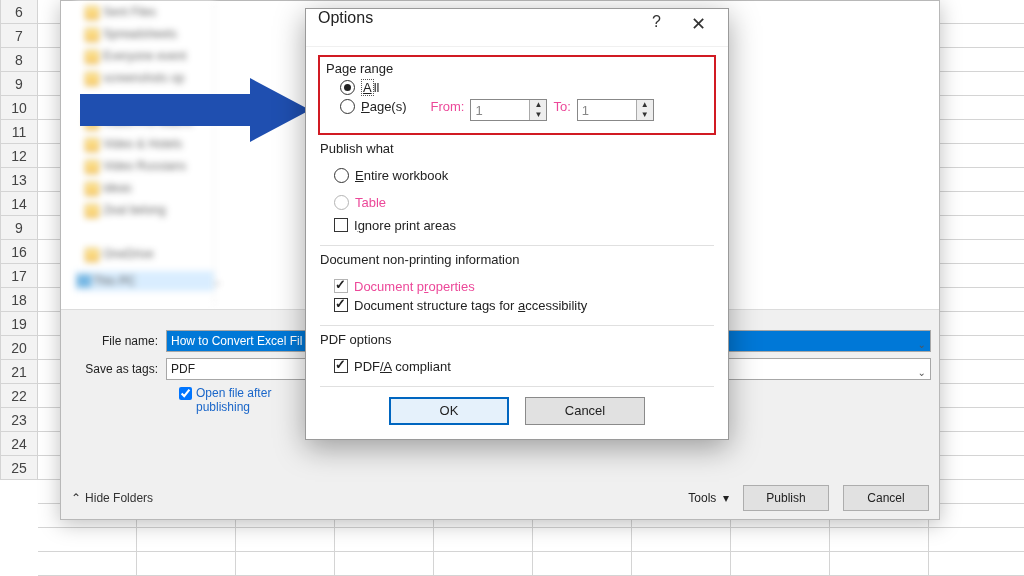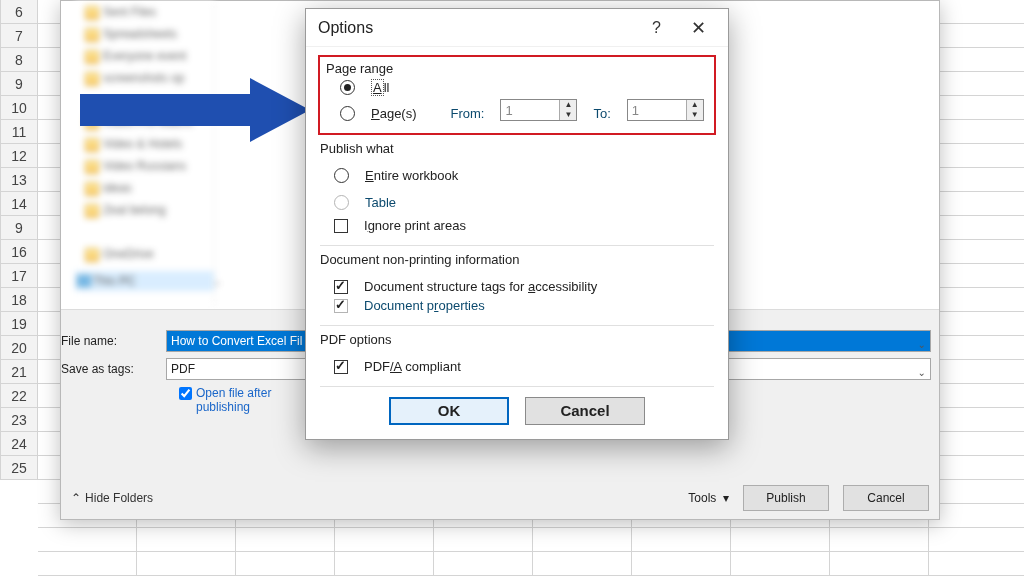--- a/index.html
+++ b/index.html
@@ -23,70 +23,70 @@
   .save-dialog { position: absolute; left: 60px; top: 0; width: 880px; height: 520px; background: #fff; border: 1px solid #b8b8b8; box-shadow: 0 4px 20px rgba(0,0,0,0.25); }
   .save-tree { position: absolute; left: 14px; top: 0; width: 140px; height: 305px; background: #fff; border-right: 1px solid #e6e6e6; filter: blur(3px); opacity: 0.75; }
   .tree-item { height: 22px; padding-left: 28px; font-size: 12px; color: #333; line-height: 22px; position: relative; }
   .tree-item::before { content: ""; position: absolute; left: 10px; top: 5px; width: 12px; height: 12px; background: linear-gradient(#ffe27a,#f7b733); border: 1px solid #cc8f00; border-radius: 1px; }
   .tree-this-pc { filter: none; opacity: 1; background: #cde8ff; padding-left: 18px; font-size: 12px; height: 20px; line-height: 20px; color: #222; margin-top: 6px; position: relative; }
   .tree-this-pc::before { content: ""; position: absolute; left: 2px; top: 4px; width: 12px; height: 10px; background: #4aa3df; border: 1px solid #2a7ab0; }
   .tree-chevron { position: absolute; right: -8px; bottom: 0; font-size: 11px; color: #555; }
 
   .save-bottom { position: absolute; left: 0; right: 0; bottom: 0; height: 210px; background: #f0f0f0; border-top: 1px solid #dcdcdc; }
   .save-bottom .row { display: flex; align-items: center; margin: 6px 0; }
-  .save-bottom .lbl { width: 105px; text-align: left; font-size: 12px; padding-right: 8px; color: #222; }
+  .save-bottom .lbl { width: 105px; text-align: right; font-size: 12px; padding-right: 8px; color: #222; }
   .combo { flex: 1; height: 22px; background: #fff; border: 1px solid #a7a7a7; position: relative; margin-right: 8px; font-size: 12px; line-height: 20px; padding-left: 4px; }
   .combo .caret { position: absolute; right: 4px; top: 4px; font-size: 10px; color: #555; }
   .combo.highlight { background: #0078d7; color: #fff; }
   .open-after { margin-left: 118px; font-size: 12px; color: #1a66c9; display: flex; align-items: flex-start; gap: 4px; width: 120px; }
   .open-after input { margin-top: 1px; }
 
   .save-footer { position: absolute; left: 0; right: 0; bottom: 0; height: 42px; display: flex; align-items: center; padding: 0 10px; gap: 14px; }
   .hide-folders { font-size: 12px; color: #333; display: flex; align-items: center; gap: 4px; }
   .spacer { flex: 1; }
   .tools-lbl { font-size: 12px; color: #222; }
   .win-btn { width: 86px; height: 26px; background: #e1e1e1; border: 1px solid #adadad; font-size: 12px; text-align: center; line-height: 24px; }
 
   
   .arrow { position: absolute; left: 80px; top: 70px; pointer-events: none; }
 
   
   .options { position: absolute; left: 305px; top: 8px; width: 424px; background: #fff; border: 1px solid #9a9a9a; box-shadow: 0 8px 28px rgba(0,0,0,0.35); }
-  .titlebar { height: 38px; display: flex; align-items: center; padding: 0 12px; gap: 10px; border-bottom: 1px solid #f0f0f0; }
+  .titlebar { height: 38px; display: flex; align-items: flex-start; padding: 0 12px; gap: 10px; border-bottom: 1px solid #f0f0f0; }
   .titlebar .title { font-size: 16px; color: #222; flex: 1; }
   .titlebar .help { font-size: 16px; color: #333; padding: 4px 10px; }
   .titlebar .close { font-size: 18px; color: #333; padding: 4px 10px; }
 
   .body { padding: 10px 14px 14px; }
   .group-label { font-size: 13px; color: #222; margin: 6px 0 4px; }
   .section { padding: 4px 0 8px 14px; border-bottom: 1px solid #e0e0e0; }
   .section:last-of-type { border-bottom: none; }
   .page-range-box { border: 2px solid #d11a23; padding: 4px 6px 8px; margin: -2px -2px 0 -2px; }
   .page-range-box .group-label { margin-top: 0; }
-  .radio-row, .check-row { display: flex; align-items: flex-end; gap: 16px; margin: 4px 0; font-size: 13px; }
+  .radio-row, .check-row { display: flex; align-items: flex-start; gap: 6px; margin: 4px 0; font-size: 13px; }
   .radio { width: 15px; height: 15px; border-radius: 50%; border: 1.5px solid #333; background: #fff; position: relative; flex-shrink: 0; display:inline-block; }
   .radio.checked::after { content: ""; position: absolute; inset: 3px; background: #222; border-radius: 50%; }
   .radio.disabled { border-color: #b4b4b4; }
   .checkbox { width: 14px; height: 14px; border: 1.5px solid #333; background: #fff; position: relative; flex-shrink:0; display:inline-block; }
   .checkbox.checked::after { content: "✓"; position: absolute; left: 0; top: -3px; font-size: 13px; color: #222; font-weight: 700; }
   .checkbox.disabled { border-color: #b4b4b4; }
-  .dimmed { color: #0c4a6e; }
+  .dimmed { color: #ec4899; }
   .und { text-decoration: underline; text-decoration-thickness: 1px; }
   .boxed { border: 1px dotted #555; padding: 0 1px; }
 
   .spin { display: inline-flex; align-items: stretch; border: 1px solid #888; height: 22px; background: #fff; }
   .spin input { width: 58px; border: none; padding: 0 4px; font-size: 13px; color: #888; }
   .spin .btns { display: flex; flex-direction: column; border-left: 1px solid #aaa; }
   .spin .btns span { width: 16px; flex:1; font-size: 8px; text-align: center; line-height: 10px; color: #333; background:#eee; }
 
   .two-col { display: flex; gap: 40px; }
   .two-col .col { display: flex; flex-direction: column; gap: 4px; }
 
   .btn-row { display: flex; justify-content: center; gap: 16px; margin-top: 10px; }
-  .dlg-btn { width: 120px; height: 28px; font-size: 15px; text-align: center; line-height: 26px; background: #e1e1e1; border: 1px solid #8a8a8a; font-weight: bold; }
+  .dlg-btn { width: 120px; height: 28px; font-size: 13px; text-align: center; line-height: 26px; background: #e1e1e1; border: 1px solid #8a8a8a; }
   .dlg-btn.primary { border: 2px solid #0066c0; background: #e5f1fb; line-height: 24px; }
 </style>
 </head>
 <body>
 
 <div class="sheet">
   <div class="row-heads" id="row-heads">
       <div class="row-head">6</div>
       <div class="row-head">7</div>
       <div class="row-head">8</div>
@@ -212,27 +212,27 @@
         </div>
       </div>
       <div class="check-row">
           <span class="checkbox"></span>
           <span><span>I</span><span class="und">g</span><span>nore print areas</span></span>
         </div>
     </div>
 
     <div class="group-label">Document non-printing information</div>
     <div class="section">
+      <div class="check-row dimmed">
+          <span class="checkbox checked disabled"></span>
+          <span><span>Document p</span><span class="und">r</span><span>operties</span></span>
+        </div>
       <div class="check-row">
           <span class="checkbox checked"></span>
           <span><span>Document structure tags for </span><span class="und">a</span><span>ccessibility</span></span>
-        </div>
-      <div class="check-row dimmed">
-          <span class="checkbox checked disabled"></span>
-          <span><span>Document p</span><span class="und">r</span><span>operties</span></span>
         </div>
     </div>
 
     <div class="group-label">PDF options</div>
     <div class="section">
       <div class="check-row">
           <span class="checkbox checked"></span>
           <span><span>PDF</span><span class="und">/A</span><span> compliant</span></span>
         </div>
     </div>

